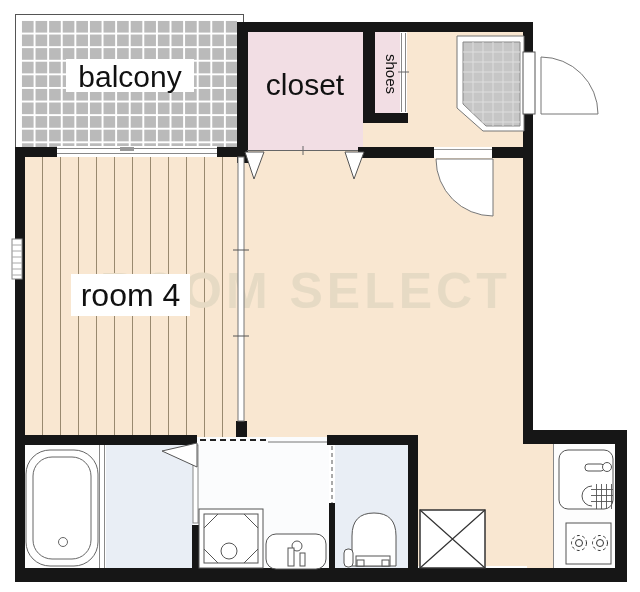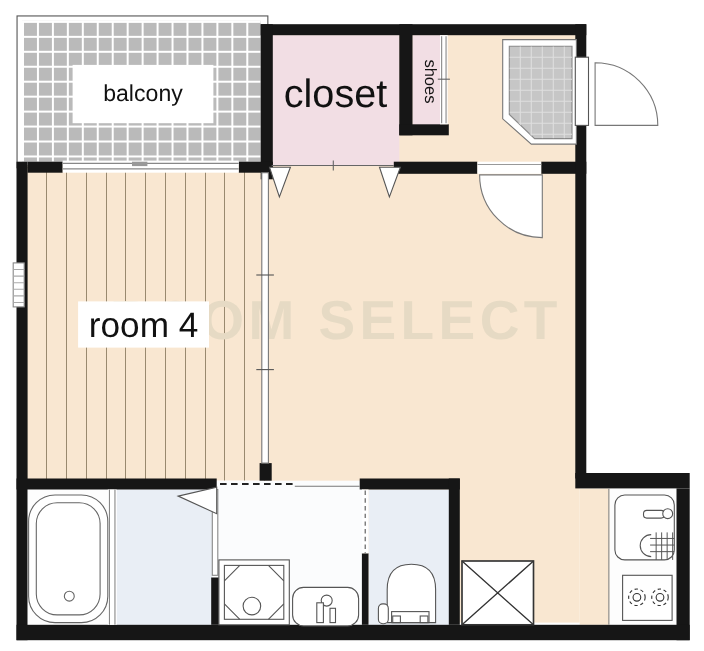--- a/index.html
+++ b/index.html
@@ -196,24 +196,24 @@
       <g stroke="#555">
         <rect x="566" y="523" width="45" height="41" fill="#ffffff"></rect>
         <circle cx="579" cy="543" r="7.5" fill="none" stroke="#333" stroke-dasharray="3 2.5"></circle>
         <circle cx="600" cy="543" r="7.5" fill="none" stroke="#333" stroke-dasharray="3 2.5"></circle>
         <circle cx="579" cy="543" r="3.5" fill="none" stroke="#333"></circle>
         <circle cx="600" cy="543" r="3.5" fill="none" stroke="#333"></circle>
       </g>
     </g>
   </svg>
 
-  <div class="lbl boxed" style="left:66px;top:59px;width:128px;height:53px;font-size:21px;">
+  <div class="lbl boxed" style="left:66px;top:59px;width:128px;height:33px;font-size:30px;align-items:flex-end;">
     <span>balcony</span>
   </div>
-  <div class="lbl" style="left:252px;top:63px;width:106px;height:44px;font-size:36px;">
+  <div class="lbl" style="left:252px;top:63px;width:106px;height:44px;font-size:30px;">
     <span>closet</span>
   </div>
   <div class="lbl" style="left:374px;top:34px;width:34px;height:80px;font-size:15px;writing-mode:vertical-rl;">
     <span>shoes</span>
   </div>
   <div class="lbl boxed" style="left:71px;top:274px;width:119px;height:42px;font-size:32px;">
     <span>room 4</span>
   </div>
 
 </div>

